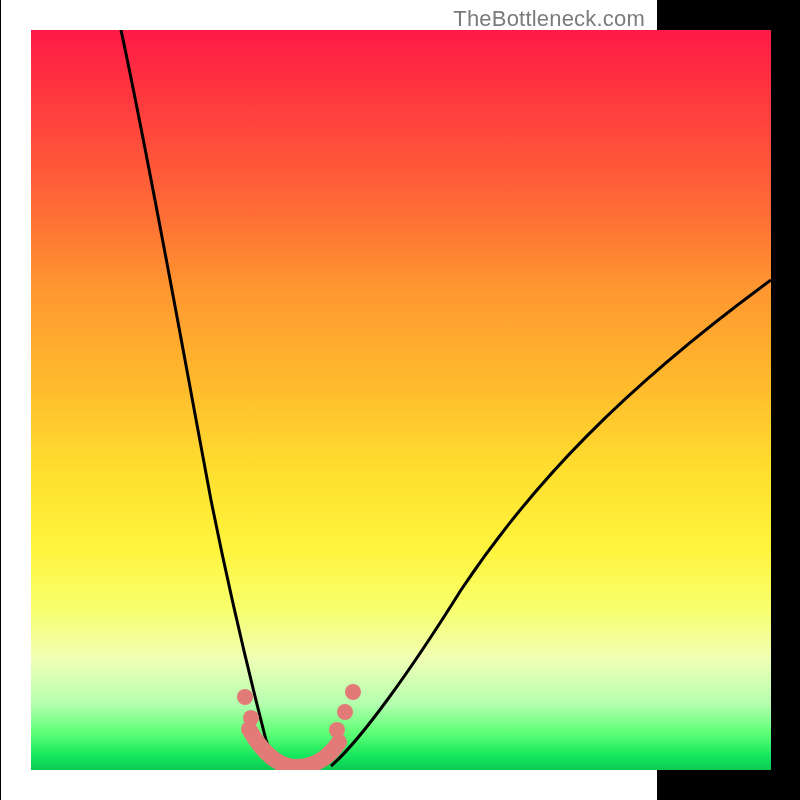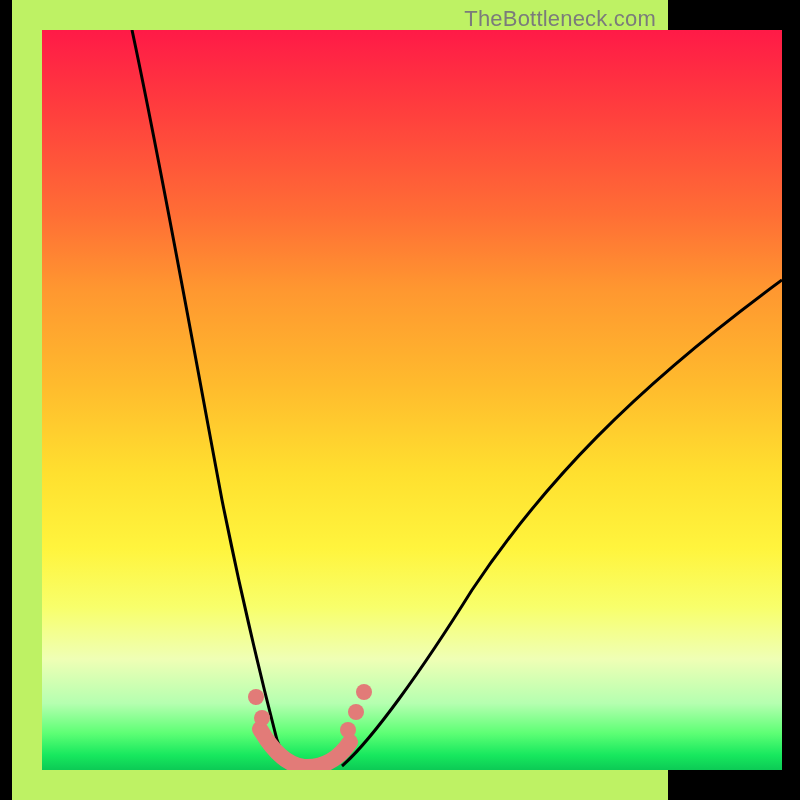--- a/index.html
+++ b/index.html
@@ -6,25 +6,25 @@
     margin: 0;
     padding: 0;
     width: 800px;
     height: 800px;
     overflow: hidden;
     background: #000;
     font-family: Arial, Helvetica, sans-serif;
   }
   .frame {
     position: absolute;
-    left: 12px;
+    left: 1px;
     top: 0;
     width: 656px;
     height: 800px;
-    background: #bef264;
+    background: #ffffff;
   }
   .plot-area {
     position: absolute;
     left: 30px;
     top: 30px;
     width: 740px;
     height: 740px;
     overflow: hidden;
   }
   .gradient {

